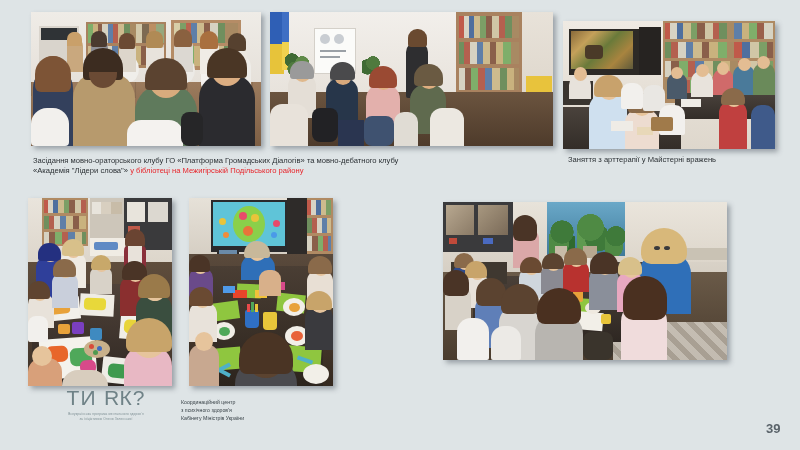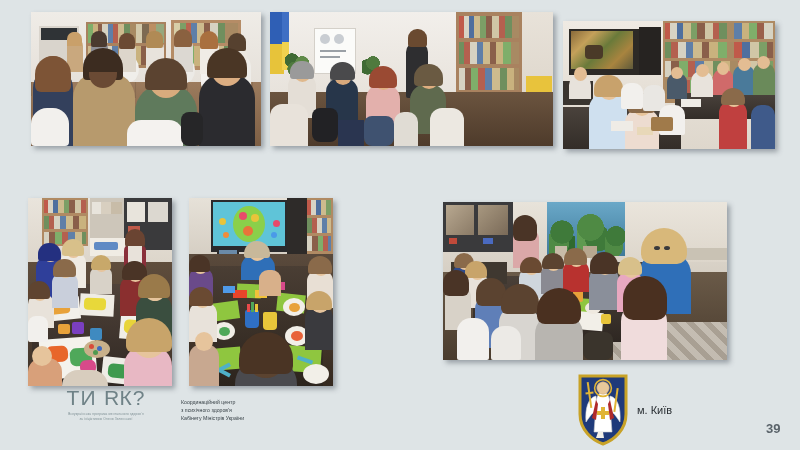--- a/index.html
+++ b/index.html
@@ -261,21 +261,28 @@
       <div class="fl" style="left:80px;top:64px;width:22px;height:26px;background:#e9e7e3;border-radius:9px 9px 2px 2px;"></div>
       <div class="fl" style="left:96px;top:84px;width:26px;height:30px;background:#f2f0ed;border-radius:10px 10px 2px 2px;"></div>
 
       <div class="fl" style="left:48px;top:100px;width:22px;height:10px;background:#efece6;"></div>
       <div class="fl" style="left:74px;top:106px;width:16px;height:8px;background:#e8d8b8;"></div>
       <div class="fl" style="left:88px;top:96px;width:22px;height:14px;background:#a07a4a;border-radius:2px;"></div>
       <div class="fl" style="left:118px;top:78px;width:20px;height:8px;background:#efece6;"></div>
     </div>
   </div>
 
-
+  <div class="cap" style="left:33px;top:156px;width:530px;font-size:7.6px;">
+    <div>Засідання мовно-ораторського клубу ГО «Платформа Громадських Діалогів» та мовно-дебатного клубу</div>
+    <div>
+      <span>«Академія "Лідери слова"» </span><span class="hl">у бібліотеці  на Межигірській Подільського району</span>
+    </div>
+  </div>
+
+  <div class="cap" style="left:568px;top:155px;width:230px;font-size:7.6px;">Заняття з арттерапії у Майстерні вражень</div>
 
   <div class="photo" style="left:28px;top:198px;width:144px;height:188px;">
     <div class="scene">
       <div class="fl" style="left:0;top:0;width:100%;height:34%;background:linear-gradient(180deg,#e9e4dc,#ddd6cb);"></div>
 
       <div class="fl" style="left:14px;top:0;width:46px;height:48px;background:#b08a63;"></div>
       <div class="fl" style="left:16px;top:2px;width:42px;height:13px;background:linear-gradient(90deg,#c05a4a 0 10%,#d8d3c4 10% 22%,#4f6f9e 22% 34%,#cdbb8e 34% 47%,#7c9f66 47% 60%,#8a5f4a 60% 74%,#d0c6a6 74% 87%,#b4604f 87% 100%);"></div>
       <div class="fl" style="left:16px;top:18px;width:42px;height:13px;background:linear-gradient(90deg,#6f8f5e 0 11%,#b4604f 11% 24%,#d6d2c2 24% 38%,#5f7fa8 38% 52%,#cdbb8e 52% 68%,#8a5f4a 68% 84%,#c9b27e 84% 100%);"></div>
       <div class="fl" style="left:16px;top:34px;width:42px;height:12px;background:linear-gradient(90deg,#d6d2c2 0 12%,#8a5f4a 12% 26%,#7fae6a 26% 42%,#b4604f 42% 58%,#5f7fa8 58% 74%,#cdbb8e 74% 90%,#6f8f5e 90% 100%);"></div>
       <div class="fl" style="left:62px;top:0;width:34px;height:40px;background:#cdc6ba;"></div>
@@ -572,43 +579,16 @@
     <div class="sub">Всеукраїнська програма ментального здоров'я</div>
     <div class="sub" style="margin-top:0;">за ініціативою Олени Зеленської</div>
   </div>
 
   <div class="kcz" style="left:181px;top:398px;width:120px;">
     <div>Координаційний центр</div>
     <div>з психічного здоров'я</div>
     <div>Кабінету Міністрів України</div>
   </div>
 
-  <div class="kyiv-wrap" style="left:578px;top:374px;">
-    <svg width="50" height="72" viewBox="0 0 50 72">
-      <path d="M2 2 H48 V40 C48 56 36 66 25 70 C14 66 2 56 2 40 Z" fill="#1f3a7a" stroke="#c8a227" stroke-width="3"></path>
-
-      <path d="M18 22 C10 24 7 34 8 48 C12 42 15 38 19 36 Z" fill="#ffffff" stroke="#d8d8d8" stroke-width=".6"></path>
-      <path d="M32 22 C40 24 43 34 42 48 C38 42 35 38 31 36 Z" fill="#ffffff" stroke="#d8d8d8" stroke-width=".6"></path>
-
-      <path d="M25 18 C20 18 18 24 18 32 L16 58 H34 L32 32 C32 24 30 18 25 18 Z" fill="#ffffff" stroke="#cfcfcf" stroke-width=".6"></path>
-
-      <path d="M18 26 L14 44 L18 46 L20 30 Z" fill="#b02a2a"></path>
-      <path d="M32 26 L36 44 L32 46 L30 30 Z" fill="#b02a2a"></path>
-
-      <rect x="23" y="33" width="4" height="12" fill="#e0b436"></rect>
-      <rect x="19" y="37" width="12" height="4" fill="#e0b436"></rect>
-
-      <circle cx="25" cy="14" r="6.2" fill="#e8c89a" stroke="#caa878" stroke-width=".6"></circle>
-      <circle cx="25" cy="14" r="8.4" fill="none" stroke="#e0b436" stroke-width="1.6"></circle>
-
-      <rect x="10.5" y="8" width="2" height="26" fill="#e0b436" transform="rotate(-8 11.5 21)"></rect>
-      <rect x="7.5" y="18" width="8" height="2" fill="#e0b436" transform="rotate(-8 11.5 19)"></rect>
-
-      <rect x="37" y="14" width="2" height="24" fill="#e0b436" transform="rotate(8 38 26)"></rect>
-
-      <path d="M20 58 L18 64 H26 L25 58 Z" fill="#f2efe8"></path>
-    </svg>
-    <span class="kyiv-label">м. Київ</span>
-  </div>
 
   <div class="pagenum" style="left:766px;top:421px;">39</div>
 
 </div>
 
 </body></html>

